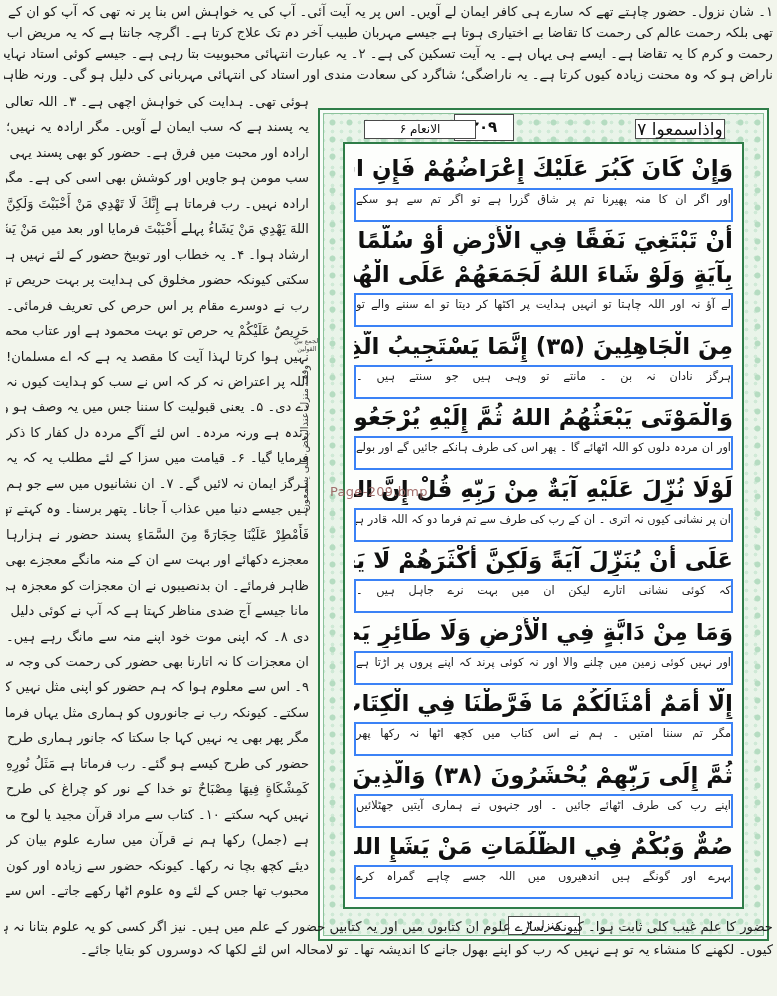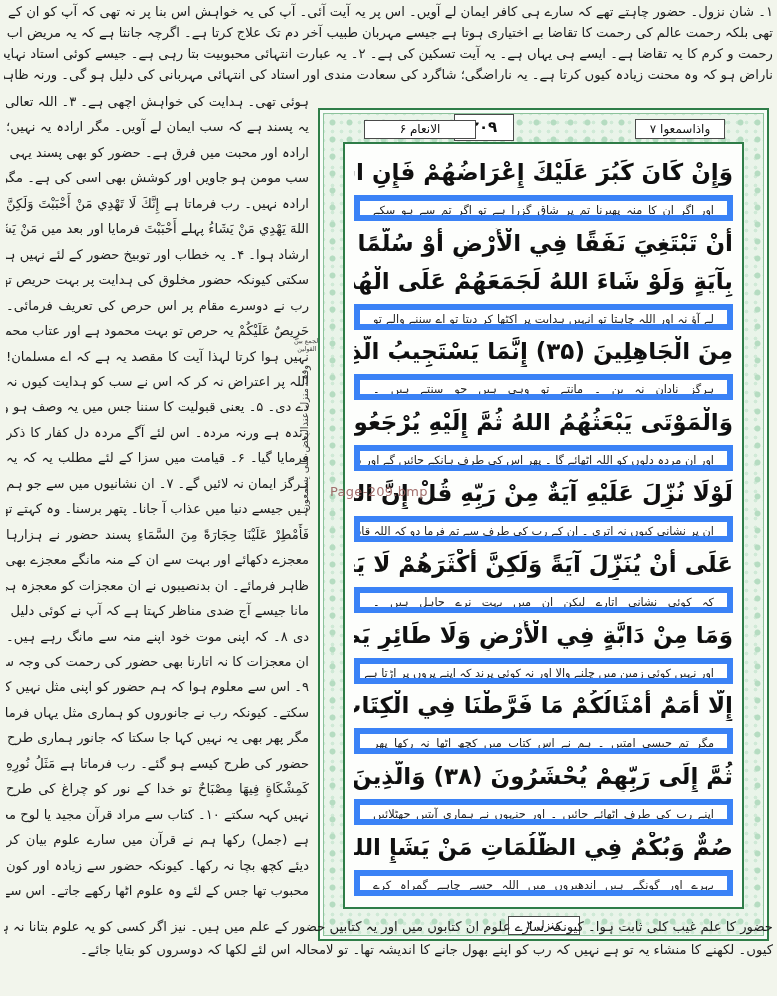--- a/index.html
+++ b/index.html
@@ -77,33 +77,33 @@
     display:flex; flex-direction:column; justify-content:space-evenly;
     direction:rtl;
   }
   .arabic-line {
     font-size:23px; font-weight:bold; line-height:1.35;
     text-align:justify; text-align-last:justify;
     white-space:nowrap; overflow:hidden;
     color:#101010;
   }
   .urdu-line {
-    border:6px solid #3b82f6; background:#ffffff;
-    font-size:11.3px; line-height:19px; height:26px;
-    padding:0 13px;
+    border:2px solid #3b82f6; background:#ffffff;
+    font-size:11.3px; line-height:19px; height:34px;
+    padding:0 0;
     text-align:justify; text-align-last:justify;
     white-space:nowrap; overflow:hidden;
     color:#222;
   }
   
   .hdr-box {
     position:absolute; background:#fff; border:1px solid #4a4a4a;
     text-align:center; direction:rtl; color:#111;
   }
-  .hdr-juz   { top:9px;  right:42px; width:90px; height:20px; font-size:12px; line-height:18px; }
+  .hdr-juz   { top:9px;  right:42px; width:90px; height:20px; font-size:17px; line-height:18px; }
   .hdr-num   { top:4px;  left:50%; margin-left:-90px; width:60px; height:27px;
                font-size:15px; font-weight:bold; line-height:25px; }
   .hdr-surah { top:10px; left:44px; width:112px; height:19px; font-size:12px; line-height:17px; }
   .ftr-manzil {
     position:absolute; bottom:4px; left:50%; transform:translateX(-50%);
     width:72px; height:19px; background:#fff; border:1px solid #4a4a4a;
     font-size:11.5px; line-height:17px; text-align:center; direction:rtl;
   }
   
   .watermark {
@@ -217,21 +217,21 @@
         <div class="arabic-line">لَوْلَا نُزِّلَ عَلَيْهِ آيَةٌ مِنْ رَبِّهِ قُلْ إِنَّ اللهَ قَادِرٌ</div>
         <div class="urdu-line">ان پر نشانی کیوں نہ اتری ۔ ان کے رب کی طرف سے تم فرما دو کہ اللہ قادر ہے</div>
 
         <div class="arabic-line">عَلَى أَنْ يُنَزِّلَ آيَةً وَلَكِنَّ أَكْثَرَهُمْ لَا يَعْلَمُونَ (۳۷)</div>
         <div class="urdu-line">کہ کوئی نشانی اتارے لیکن ان میں بہت نرے جاہل ہیں ۔</div>
 
         <div class="arabic-line">وَمَا مِنْ دَابَّةٍ فِي الْأَرْضِ وَلَا طَائِرٍ يَطِيرُ بِجَنَاحَيْهِ</div>
         <div class="urdu-line">اور نہیں کوئی زمین میں چلنے والا اور نہ کوئی پرند کہ اپنے پروں پر اڑتا ہے</div>
 
         <div class="arabic-line">إِلَّا أُمَمٌ أَمْثَالُكُمْ مَا فَرَّطْنَا فِي الْكِتَابِ مِنْ شَيْءٍ</div>
-        <div class="urdu-line">مگر تم جیسی امتیں ۔ ہم نے اس کتاب میں کچھ اٹھا نہ رکھا پھر</div>
+        <div class="urdu-line">مگر تم سننا امتیں ۔ ہم نے اس کتاب میں کچھ اٹھا نہ رکھا پھر</div>
 
         <div class="arabic-line">ثُمَّ إِلَى رَبِّهِمْ يُحْشَرُونَ (۳۸) وَالَّذِينَ كَذَّبُوا بِآيَاتِنَا</div>
         <div class="urdu-line">اپنے رب کی طرف اٹھائے جائیں ۔ اور جنہوں نے ہماری آیتیں جھٹلائیں</div>
 
         <div class="arabic-line">صُمٌّ وَبُكْمٌ فِي الظُّلُمَاتِ مَنْ يَشَإِ اللهُ يُضْلِلْهُ</div>
         <div class="urdu-line">بہرے اور گونگے ہیں اندھیروں میں اللہ جسے چاہے گمراہ کرے</div>
       </div>
   </div>
   <div class="hdr-box hdr-juz">واذاسمعوا ۷</div>
   <div class="hdr-box hdr-num">۲۰۹</div>

